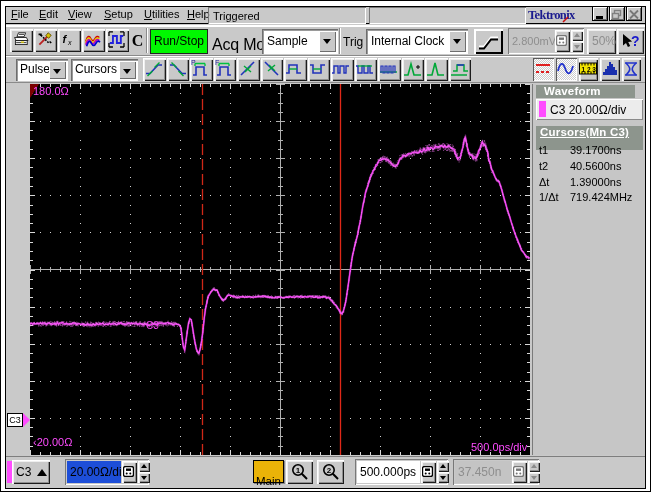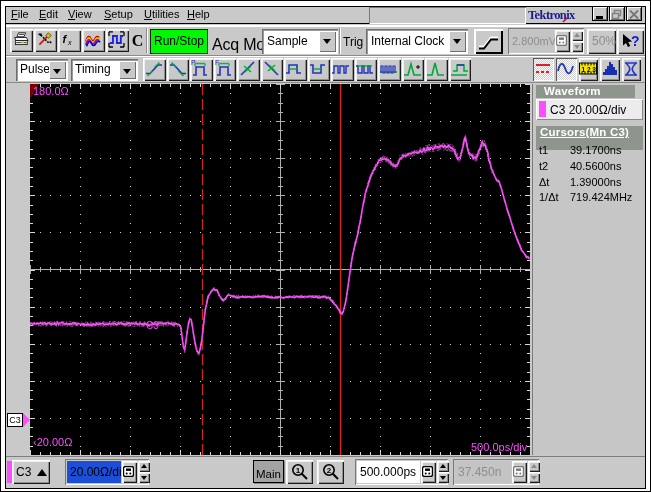--- a/index.html
+++ b/index.html
@@ -25,20 +25,21 @@
 <div id="page">
 <div id="whitefr"></div>
     <div id="content"></div>
 <div class="abs" style="left:6px;top:7px;width:639px;height:17px;background:#c9c9c9;border-bottom:1px solid #000;"></div>
 <div class="abs menu" style="left:11px;top:8px;"><u>F</u>ile</div>
 <div class="abs menu" style="left:39px;top:8px;"><u>E</u>dit</div>
 <div class="abs menu" style="left:68px;top:8px;text-align:right;"><u>V</u>iew</div>
 <div class="abs menu" style="left:104px;top:8px;"><u>S</u>etup</div>
 <div class="abs menu" style="left:144px;top:8px;"><u>U</u>tilities</div>
 <div class="abs menu" style="left:187px;top:8px;"><u>H</u>elp</div>
+<div class="abs sunken" style="left:208px;top:7px;width:158px;height:17px;font-size:11px;padding:3px 0 0 5px;">Triggered</div>
 <div class="abs sunken" style="left:369px;top:7px;width:157px;height:17px;"></div>
 <div class="abs" style="left:528px;top:8px;width:70px;height:15px;font-family:'Liberation Serif',serif;font-weight:bold;font-size:12.5px;color:#1b1b8e;letter-spacing:-0.6px;">Tektronix</div>
 <svg class="abs" style="left:562px;top:16px;" width="10" height="7" viewBox="0 0 10 7">
       <path d="M1,6 L6,1" stroke="#cc1111" stroke-width="1.6"></path>
     </svg>
 <div class="abs" style="left:592px;top:6px;width:16px;height:15px;border:1px solid #000;background:#c9c9c9;box-shadow:inset 1px 1px 0 #fff,inset -1px -1px 0 #6e6e6e;">
       <div class="abs" style="left:3px;top:9px;width:7px;height:3px;background:#000;"></div>
     </div>
 <div class="abs" style="left:609px;top:6px;width:16px;height:15px;border:1px solid #000;background:#c9c9c9;box-shadow:inset 1px 1px 0 #fff,inset -1px -1px 0 #6e6e6e;"><svg width="14" height="13">
         <rect x="4.5" y="2.5" width="6" height="5" fill="none" stroke="#808080" stroke-width="1.4"></rect>
@@ -138,21 +139,21 @@
         <path d="M5,3 l0,11.5 3,-2.6 1.9,4.2 2.3,-1 -2,-4 3.9,-0.5 z" fill="#000"></path>
         <text x="13" y="15" font-size="14" font-weight="bold" fill="#1a1acc">?</text>
       </svg>
     </div>
 <div class="abs" style="left:6px;top:55px;width:639px;height:2px;box-shadow:inset 0 1px 0 #8a8a8a,inset 0 -1px 0 #fff;"></div>
 <div class="abs combo" style="left:16px;top:59px;width:52px;height:22px;">
       <div class="abs" style="left:4px;top:3px;font-size:12px;">Pulse</div>
       <div class="cArrow"></div>
     </div>
 <div class="abs combo" style="left:71px;top:59px;width:67px;height:22px;">
-      <div class="abs" style="left:4px;top:3px;font-size:12px;">Timing</div>
+      <div class="abs" style="left:4px;top:3px;font-size:12px;">Cursors</div>
       <div class="cArrow"></div>
     </div>
 <div class="abs raised" style="left:143px;top:58px;width:22.5px;height:23px;">
       <svg class="abs" style="left:0px;top:0px;" width="21" height="21" viewBox="0 0 21 21">
         <path d="M3,15.5 h4 l8,-8.5 h4" stroke="#2233bb" stroke-width="1.7" fill="none"></path>
         <path d="M4.5,18 l5,-5 M11.5,9.5 l5,-5" stroke="#00a838" stroke-width="1.4"></path>
       </svg>
     </div>
 <div class="abs raised" style="left:166.5px;top:58px;width:22.5px;height:23px;">
       <svg class="abs" style="left:0px;top:0px;" width="21" height="21" viewBox="0 0 21 21">
@@ -2523,21 +2524,21 @@
         <svg class="abs" style="left:1px;top:5px;" width="11" height="11" viewBox="0 0 11 11">
           <rect x="0.5" y="0.5" width="10" height="10" rx="2" fill="#fff" stroke="#000" stroke-width="1.4"></rect>
           <rect x="3" y="2.5" width="5" height="2.4" fill="#000"></rect>
           <circle cx="3.7" cy="7.6" r="1" fill="#000"></circle>
           <circle cx="7.3" cy="7.6" r="1" fill="#000"></circle>
         </svg>
       </div>
       <div class="abs raised  spinU" style="left:73px;top:2px;width:12px;height:11px;"></div>
       <div class="abs raised  spinD" style="left:73px;top:13px;width:12px;height:11px;"></div>
     </div>
-<div class="abs" style="left:253px;top:460px;width:31px;height:23px;background:#a3a3a3;border:1.5px solid #000;box-shadow:1px 1px 0 #888;font-size:11.5px;padding-top:7px;text-align:center;color:#000;">Main</div>
+<div class="abs" style="left:253px;top:460px;width:31px;height:23px;background:#eab308;border:1.5px solid #000;box-shadow:1px 1px 0 #888;font-size:11.5px;padding-top:14px;text-align:center;color:#000;">Main</div>
 <div class="abs raised" style="left:286px;top:460px;width:27px;height:24px;">
       <svg class="abs" style="left:3px;top:2px;" width="20" height="19" viewBox="0 0 20 19">
         <circle cx="9" cy="8" r="5.2" fill="none" stroke="#000" stroke-width="1.6"></circle>
         <line x1="12.8" y1="11.8" x2="18" y2="17" stroke="#000" stroke-width="2"></line>
         <text x="6.7" y="11" font-size="8" font-weight="bold" fill="#000">1</text>
       </svg>
     </div>
 <div class="abs raised" style="left:317px;top:460px;width:27px;height:24px;">
       <svg class="abs" style="left:3px;top:2px;" width="20" height="19" viewBox="0 0 20 19">
         <circle cx="9" cy="8" r="5.2" fill="none" stroke="#000" stroke-width="1.6"></circle>

